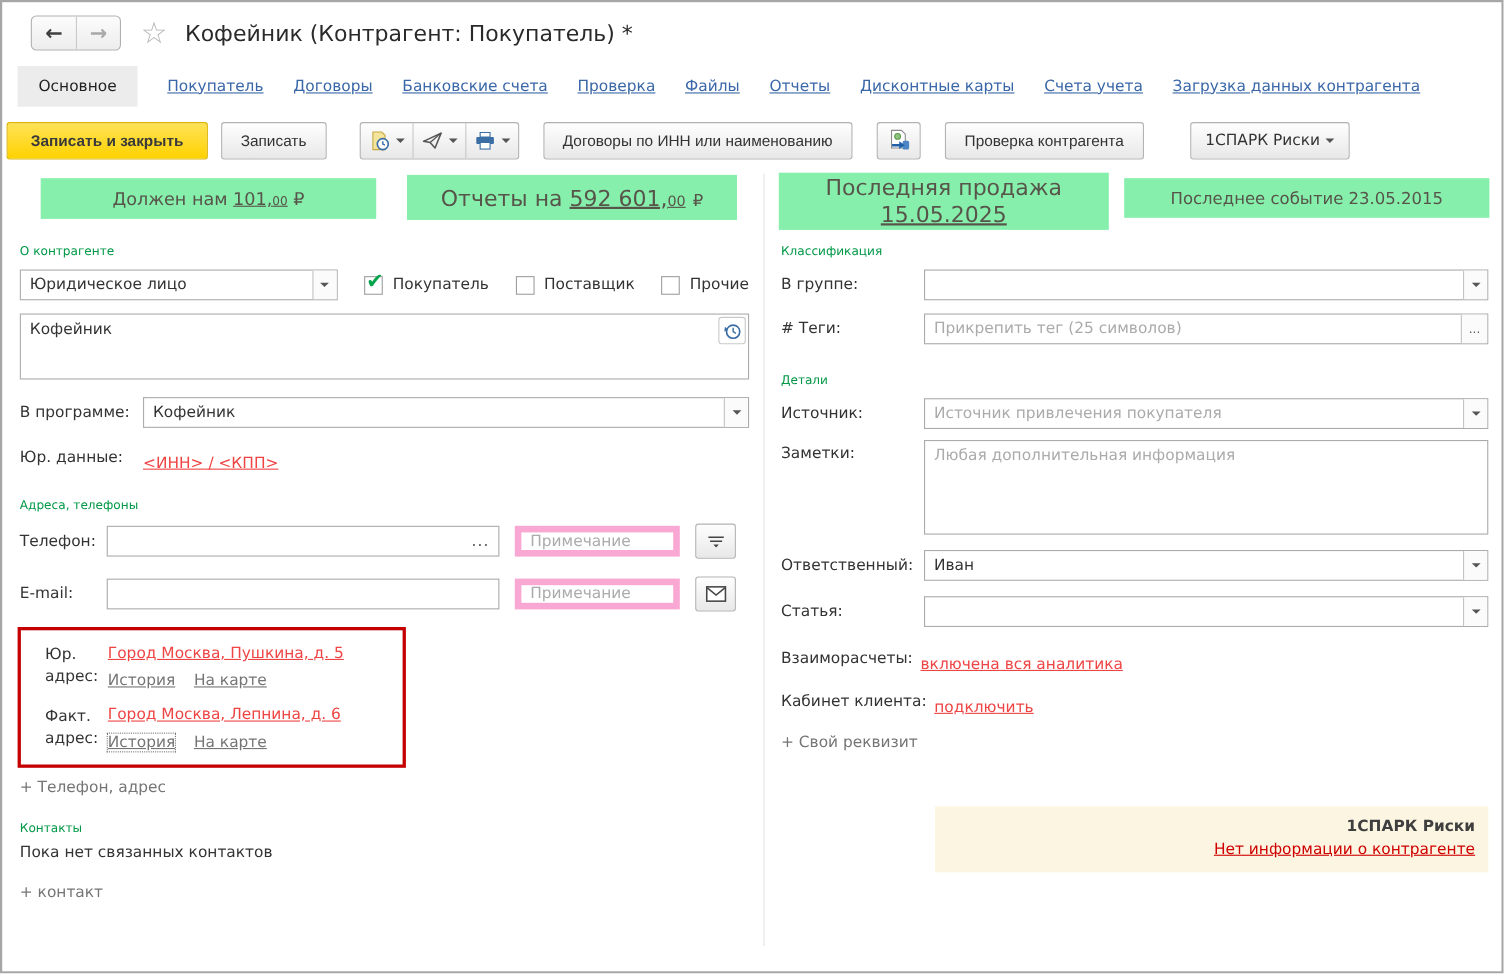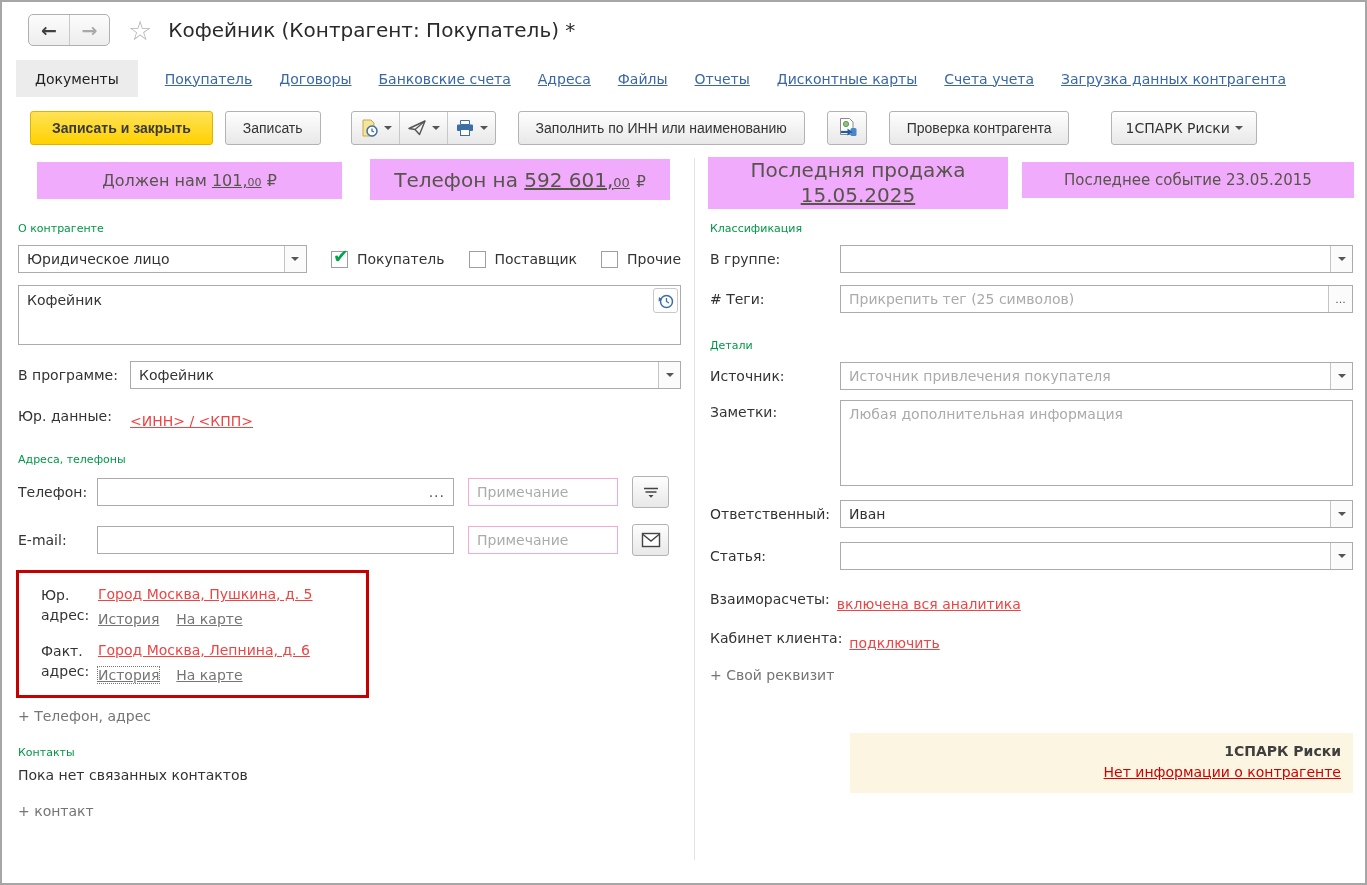--- a/index.html
+++ b/index.html
@@ -17,37 +17,37 @@
   .nav-btn { width: 40px; height: 30px; display: flex; align-items: center; justify-content: center;
     font-size: 19px; font-weight: bold; color: #3F3F3F; cursor: pointer; }
   .nav-btn.fwd { border-left: 1px solid #C9C9C9; color: #A9A9A9; }
   .star { font-size: 27px; color: #B5B5B5; margin: 0 16px 0 18px; cursor: pointer; }
   .title { font-size: 20px; color: #2A2A2A; white-space: nowrap; }
   
   .tabs { position: absolute; left: 14px; top: 58px; height: 37px; display: flex; align-items: stretch; }
   .tab-active { background: #ECECEC; padding: 0 19px; display: flex; align-items: center; color: #1F1F1F; }
   .tab-link { align-self: center; margin-left: 27px; color: #3A67A8; text-decoration: underline; cursor: pointer; white-space: nowrap; }
   
-  .toolbar { position: absolute; left: 28px; top: 108px; right: 12px; height: 36px; display: flex; align-items: center; }
+  .toolbar { position: absolute; left: 4px; top: 108px; right: 12px; height: 36px; display: flex; align-items: center; }
   .btn { height: 34px; padding: 0 17px; background: linear-gradient(#FEFEFE,#E8E8E8);
     border: 1px solid #B3B3B3; border-radius: 3px; display: flex; align-items: center;
     font-size: 14px; color: #333; cursor: pointer; white-space: nowrap; }
   .btn-primary { background: linear-gradient(#FFE257,#FFD200); border-color: #DDB500;
     font-weight: bold; color: #3A3A3A; padding: 0 21px; }
   .icon-group { display: flex; height: 34px; border: 1px solid #B3B3B3; border-radius: 3px;
     background: linear-gradient(#FEFEFE,#E8E8E8); }
   .icon-seg { display: flex; align-items: center; padding: 0 7px; gap: 5px; cursor: pointer; }
   .icon-seg + .icon-seg { border-left: 1px solid #C8C8C8; }
   .caret { width: 0; height: 0; border-left: 4px solid transparent; border-right: 4px solid transparent;
     border-top: 4px solid #555; }
   .tool-sq { width: 40px; height: 34px; border: 1px solid #B3B3B3; border-radius: 3px;
     background: linear-gradient(#FEFEFE,#E8E8E8); display: flex; align-items: center; justify-content: center; cursor: pointer; }
   .sp12 { margin-left: 12px; } .sp22 { margin-left: 22px; } .sp30 { margin-left: 30px; } .sp42 { margin-left: 42px; }
   
-  .panel { position: absolute; background: #f0abfc; color: #57544A; display: flex;
+  .panel { position: absolute; background: #86efac; color: #57544A; display: flex;
     align-items: center; justify-content: center; text-align: left; white-space: nowrap; }
   .sum-underline { text-decoration: underline; cursor: pointer; color: inherit; }
   .cents { font-size: 11px; }
   .p-big { font-size: 20px; }
   
   .vdivider { position: absolute; left: 692px; top: 156px; height: 702px; width: 1px; background: #E3E3E3; }
   .col-left { position: absolute; left: 16px; top: 220px; width: 663px; }
   .col-right { position: absolute; left: 708px; top: 220px; width: 643px; }
   h2.section { color: #009846; font-size: 11px; font-weight: normal; margin-bottom: 10px; }
   .mt24 { margin-top: 24px; }
@@ -69,21 +69,21 @@
   
   .cb { display: flex; align-items: center; gap: 9px; margin-left: 24px; cursor: pointer; }
   .cb:first-of-type { margin-left: 16px; }
   .cb-box { width: 17px; height: 17px; border: 1px solid #9E9E9E; background: #fff; position: relative; flex: none; }
   .cb-check { position: absolute; left: 1px; top: -7px; color: #00A44A; font-size: 19px; font-weight: bold; }
   
   .namebox { position: relative; border: 1px solid #ABABAB; height: 60px; margin: 0 0 16px;
     padding: 6px 34px 6px 8px; }
   .hist-btn { position: absolute; right: 2px; top: 2px; width: 25px; height: 25px; border: 1px solid #C9C9C9;
     border-radius: 3px; background: #fff; display: flex; align-items: center; justify-content: center; cursor: pointer; }
-  .note-input { width: 150px; border: 1px solid #f9a8d4; height: 28px; padding: 0 8px; font: inherit;
+  .note-input { width: 150px; border: 6px solid #f9a8d4; height: 28px; padding: 0 8px; font: inherit;
     color: #333; margin-left: 14px; }
   .note-input::placeholder { color: #ABABAB; }
   .w357 { width: 357px; } .w320 { width: 320px; }
   .tool-sm { width: 37px; height: 32px; margin-left: 14px; }
   
   .redbox { border: 3px solid #C40000; width: 353px; padding: 4px 10px 12px 22px; margin: 2px 0 0 -2px; }
   .addr { display: flex; margin-top: 8px; }
   .addr-label { width: 57px; flex: none; line-height: 20px; }
   .addr-main { flex: 1; padding-top: 1px; }
   .addr-sub { display: flex; gap: 17px; margin-top: 9px; }
@@ -116,25 +116,25 @@
         </div>
       <div class="nav-btn fwd">
           <span>→</span>
         </div>
     </div>
     <span class="star">☆</span>
     <span class="title">Кофейник (Контрагент: Покупатель) *</span>
   </div>
 
   <div class="tabs">
-    <div class="tab-active">Документы</div>
+    <div class="tab-active">Основное</div>
     <span class="tab-link">Покупатель</span>
     <span class="tab-link">Договоры</span>
     <span class="tab-link">Банковские счета</span>
-    <span class="tab-link">Адреса</span>
+    <span class="tab-link">Проверка</span>
     <span class="tab-link">Файлы</span>
     <span class="tab-link">Отчеты</span>
     <span class="tab-link">Дисконтные карты</span>
     <span class="tab-link">Счета учета</span>
     <span class="tab-link">Загрузка данных контрагента</span>
   </div>
 
   <div class="toolbar">
     <button class="btn btn-primary">Записать и закрыть</button>
     <button class="btn sp12">Записать</button>
@@ -156,21 +156,21 @@
       </div>
       <div class="icon-seg">
         <svg width="20" height="18" viewBox="0 0 20 18">
             <path d="M5.5 1.5h9v4h-9z" fill="#fff" stroke="#3A6EA5"></path>
             <rect x="2" y="5.5" width="16" height="6.5" rx="1" fill="#3A6EA5"></rect>
             <rect x="5.5" y="10.5" width="9" height="6" fill="#fff" stroke="#3A6EA5"></rect>
           </svg>
         <span class="caret"></span>
       </div>
     </div>
-    <button class="btn sp22">Заполнить по ИНН или наименованию</button>
+    <button class="btn sp22">Договоры по ИНН или наименованию</button>
     <div class="tool-sq sp22">
       <svg width="22" height="22" viewBox="0 0 22 22">
           <path d="M4.5 1.5h9l3.5 3.5v12.5h-12.5z" fill="#fff" stroke="#8A8A8A"></path>
           <circle cx="10" cy="7" r="2.6" fill="#8FC47E" stroke="#5A9A4C"></circle>
           <rect x="14.5" y="11" width="6" height="8" rx="1.5" fill="#4C86C6"></rect>
           <path d="M5 15h8" stroke="#1F5FA8" stroke-width="2.2"></path>
           <path d="M11.5 11.5l5 3.5-5 3.5z" fill="#1F5FA8"></path>
         </svg>
     </div>
     <button class="btn sp22">Проверка контрагента</button>
@@ -179,21 +179,21 @@
         <span>1СПАРК Риски</span>
         <span class="caret"></span>
       </div>
     </div>
   </div>
 
   <div class="panel" style="left:35px; top:160px; width:305px; height:37px; font-size:16px;">
     <span><span>Должен нам</span>&nbsp;<span class="sum-underline">101,</span><span class="sum-underline cents">00</span>&nbsp;<span>₽</span></span>
   </div>
   <div class="panel p-big" style="left:368px; top:157px; width:300px; height:41px;">
-    <span><span>Телефон на</span>&nbsp;<span class="sum-underline">592 601,</span><span class="sum-underline cents" style="font-size:13px;">00</span>&nbsp;<span style="font-size:15px;">₽</span></span>
+    <span><span>Отчеты на</span>&nbsp;<span class="sum-underline">592 601,</span><span class="sum-underline cents" style="font-size:13px;">00</span>&nbsp;<span style="font-size:15px;">₽</span></span>
   </div>
   <div class="panel p-big" style="left:706px; top:155px; width:300px; height:52px; flex-direction:column; line-height:25px;">
     <span>Последняя продажа</span>
     <span class="sum-underline">15.05.2025</span>
   </div>
   <div class="panel" style="left:1020px; top:160px; width:332px; height:36px; font-size:15px;">
     <span>Последнее событие 23.05.2015</span>
   </div>
 
   <div class="vdivider"></div>

